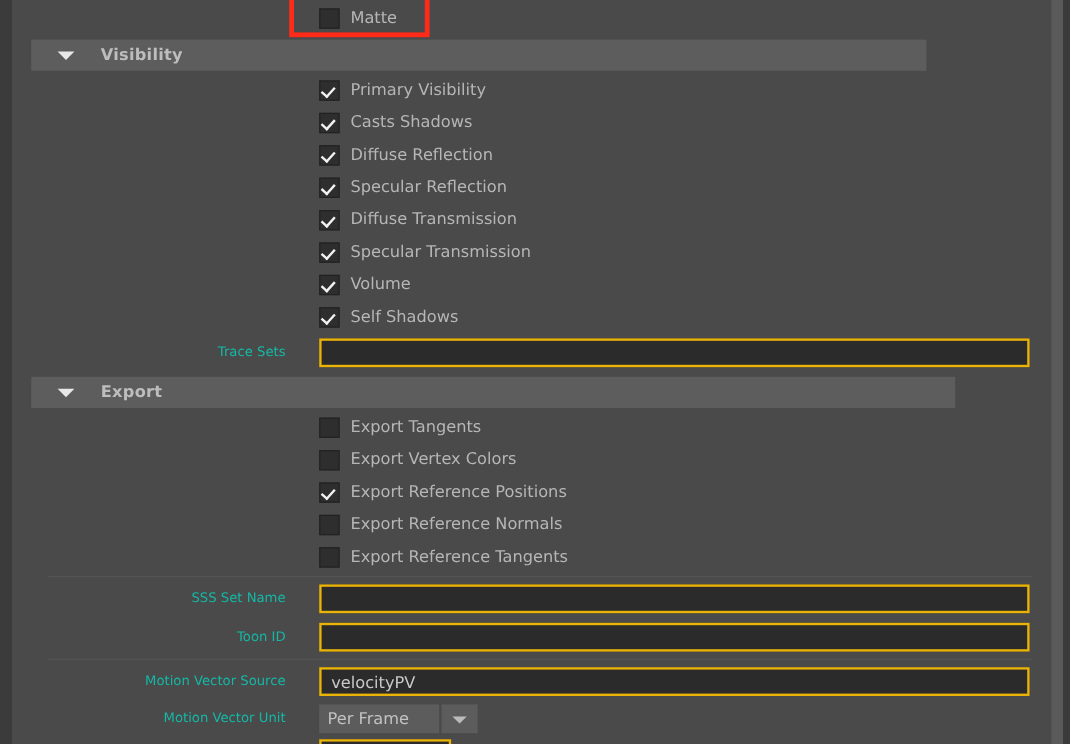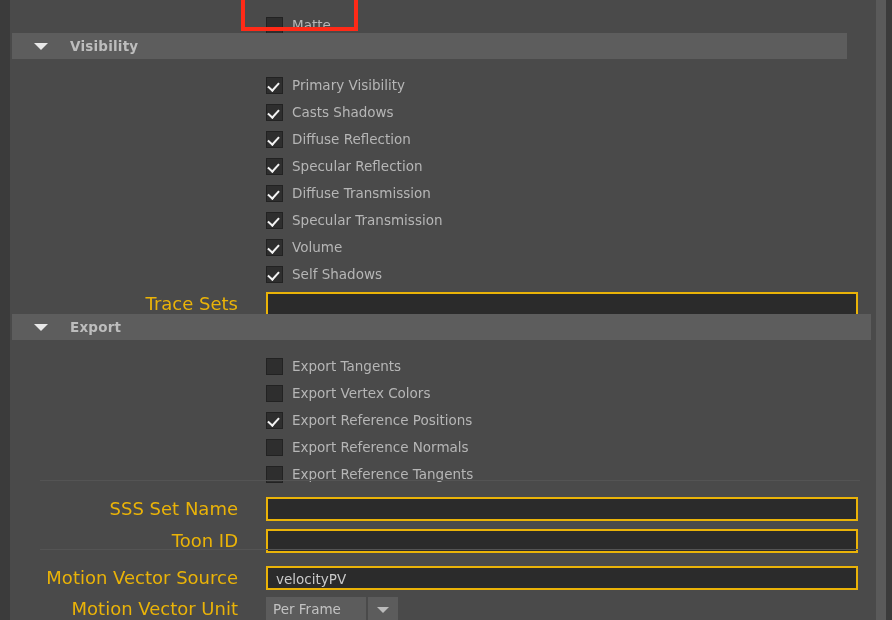--- a/index.html
+++ b/index.html
@@ -46,39 +46,38 @@
     width: 6px; height: 620px;
     background: #3b3b3b;
   }
 
   
   .row {
     position: absolute;
     left: 0;
     width: 848px;
     height: 27px;
-    margin-top: 10px;
   }
   .row-label {
     position: absolute;
     right: 620px;
     top: 0;
     height: 27px;
     line-height: 27px;
-    font-size: 18px;
-    color: #eab308;
+    font-size: 11px;
+    color: #14b8a6;
     white-space: nowrap;
     text-align: right;
   }
 
   
   .section-head {
     position: absolute;
-    left: 2px;
-    width: 835px;
+    left: 16px;
+    width: 746px;
     height: 26px;
     background: #5d5d5d;
   }
   .section-head .tri {
     position: absolute;
     left: 22px;
     top: 10px;
     width: 0; height: 0;
     border-left: 7px solid transparent;
     border-right: 7px solid transparent;

